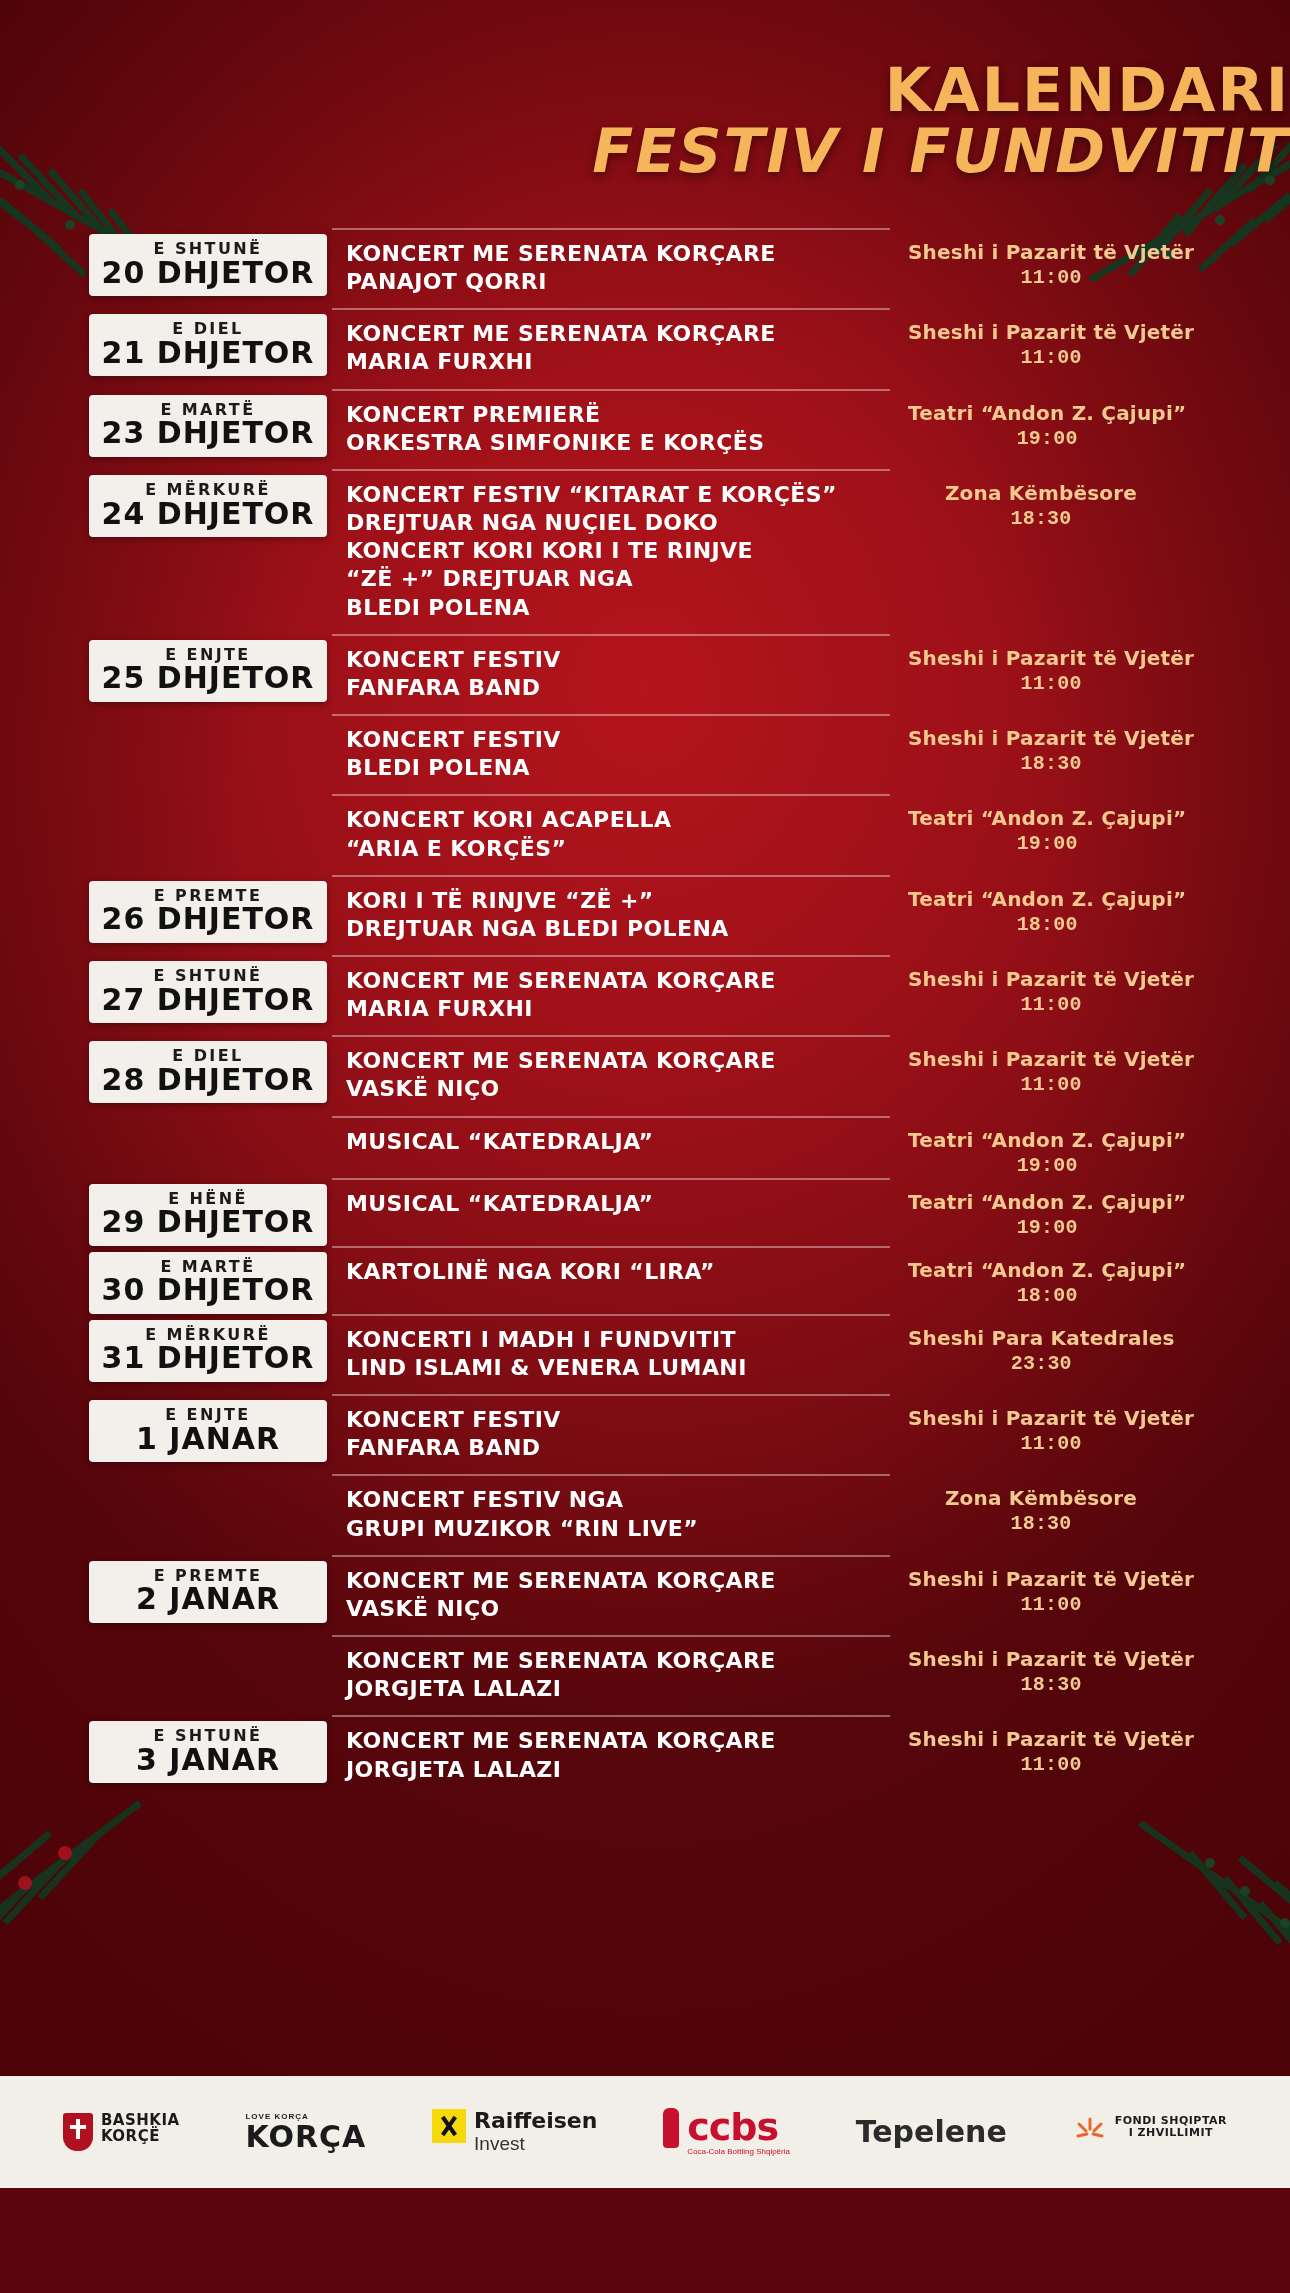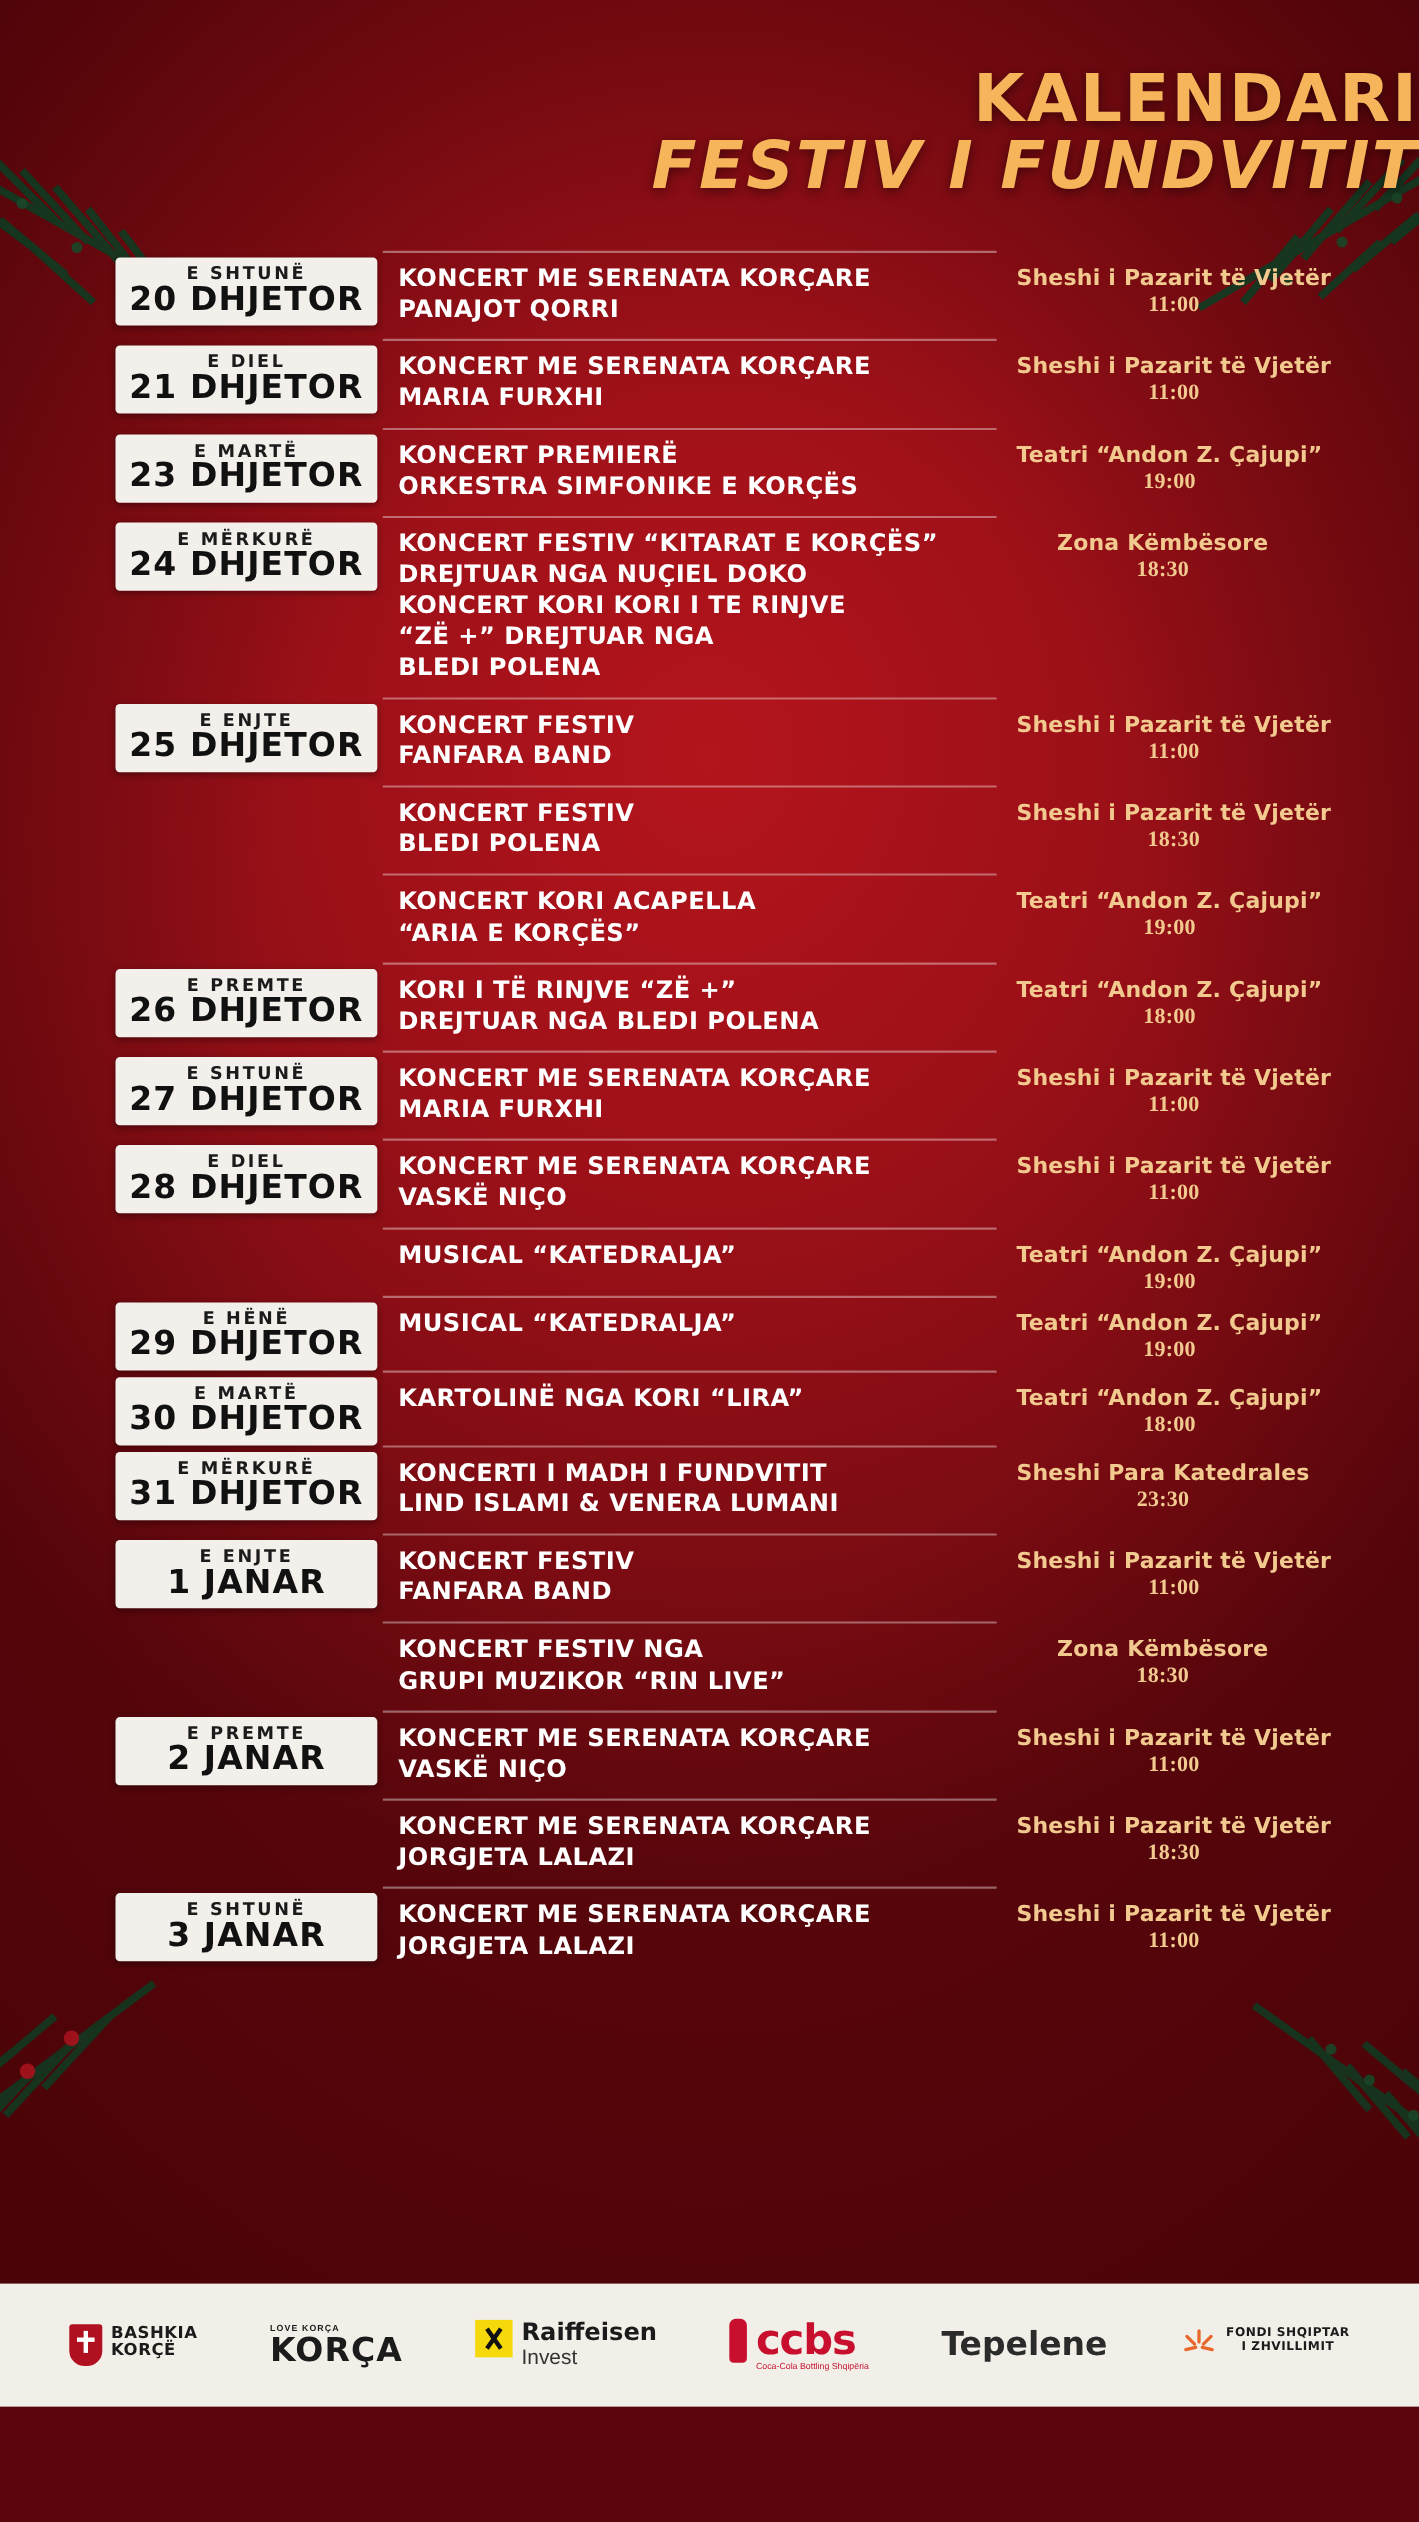--- a/index.html
+++ b/index.html
@@ -51,21 +51,21 @@
     letter-spacing: 2px;
     text-shadow: 0 3px 10px rgba(0,0,0,0.45);
     line-height: 1.02;
   }
   .title-line.l1 { font-size: 60px; }
   .title-line.l2 { font-size: 60px; font-style: italic; }
 
   .schedule {
     position: absolute;
     top: 228px;
-    left: 105px;
+    left: 89px;
     width: 1085px;
   }
   .row {
     display: flex;
     align-items: stretch;
     position: relative;
   }
   .col-date {
     width: 243px;
     flex: 0 0 243px;
@@ -122,21 +122,21 @@
   .venue {
     font-family: "DejaVu Sans", sans-serif;
     font-weight: bold;
     color: #f2c98f;
     font-size: 20px;
     line-height: 1.25;
     letter-spacing: 0.2px;
     white-space: nowrap;
   }
   .time {
-    font-family: Liberation Serif, serif;
+    font-family: Liberation Mono, monospace;
     font-weight: bold;
     color: #f2c98f;
     font-size: 20px;
     line-height: 1.25;
     letter-spacing: 0.2px;
   }
 
   .sponsors {
     position: absolute;
     left: 0;

